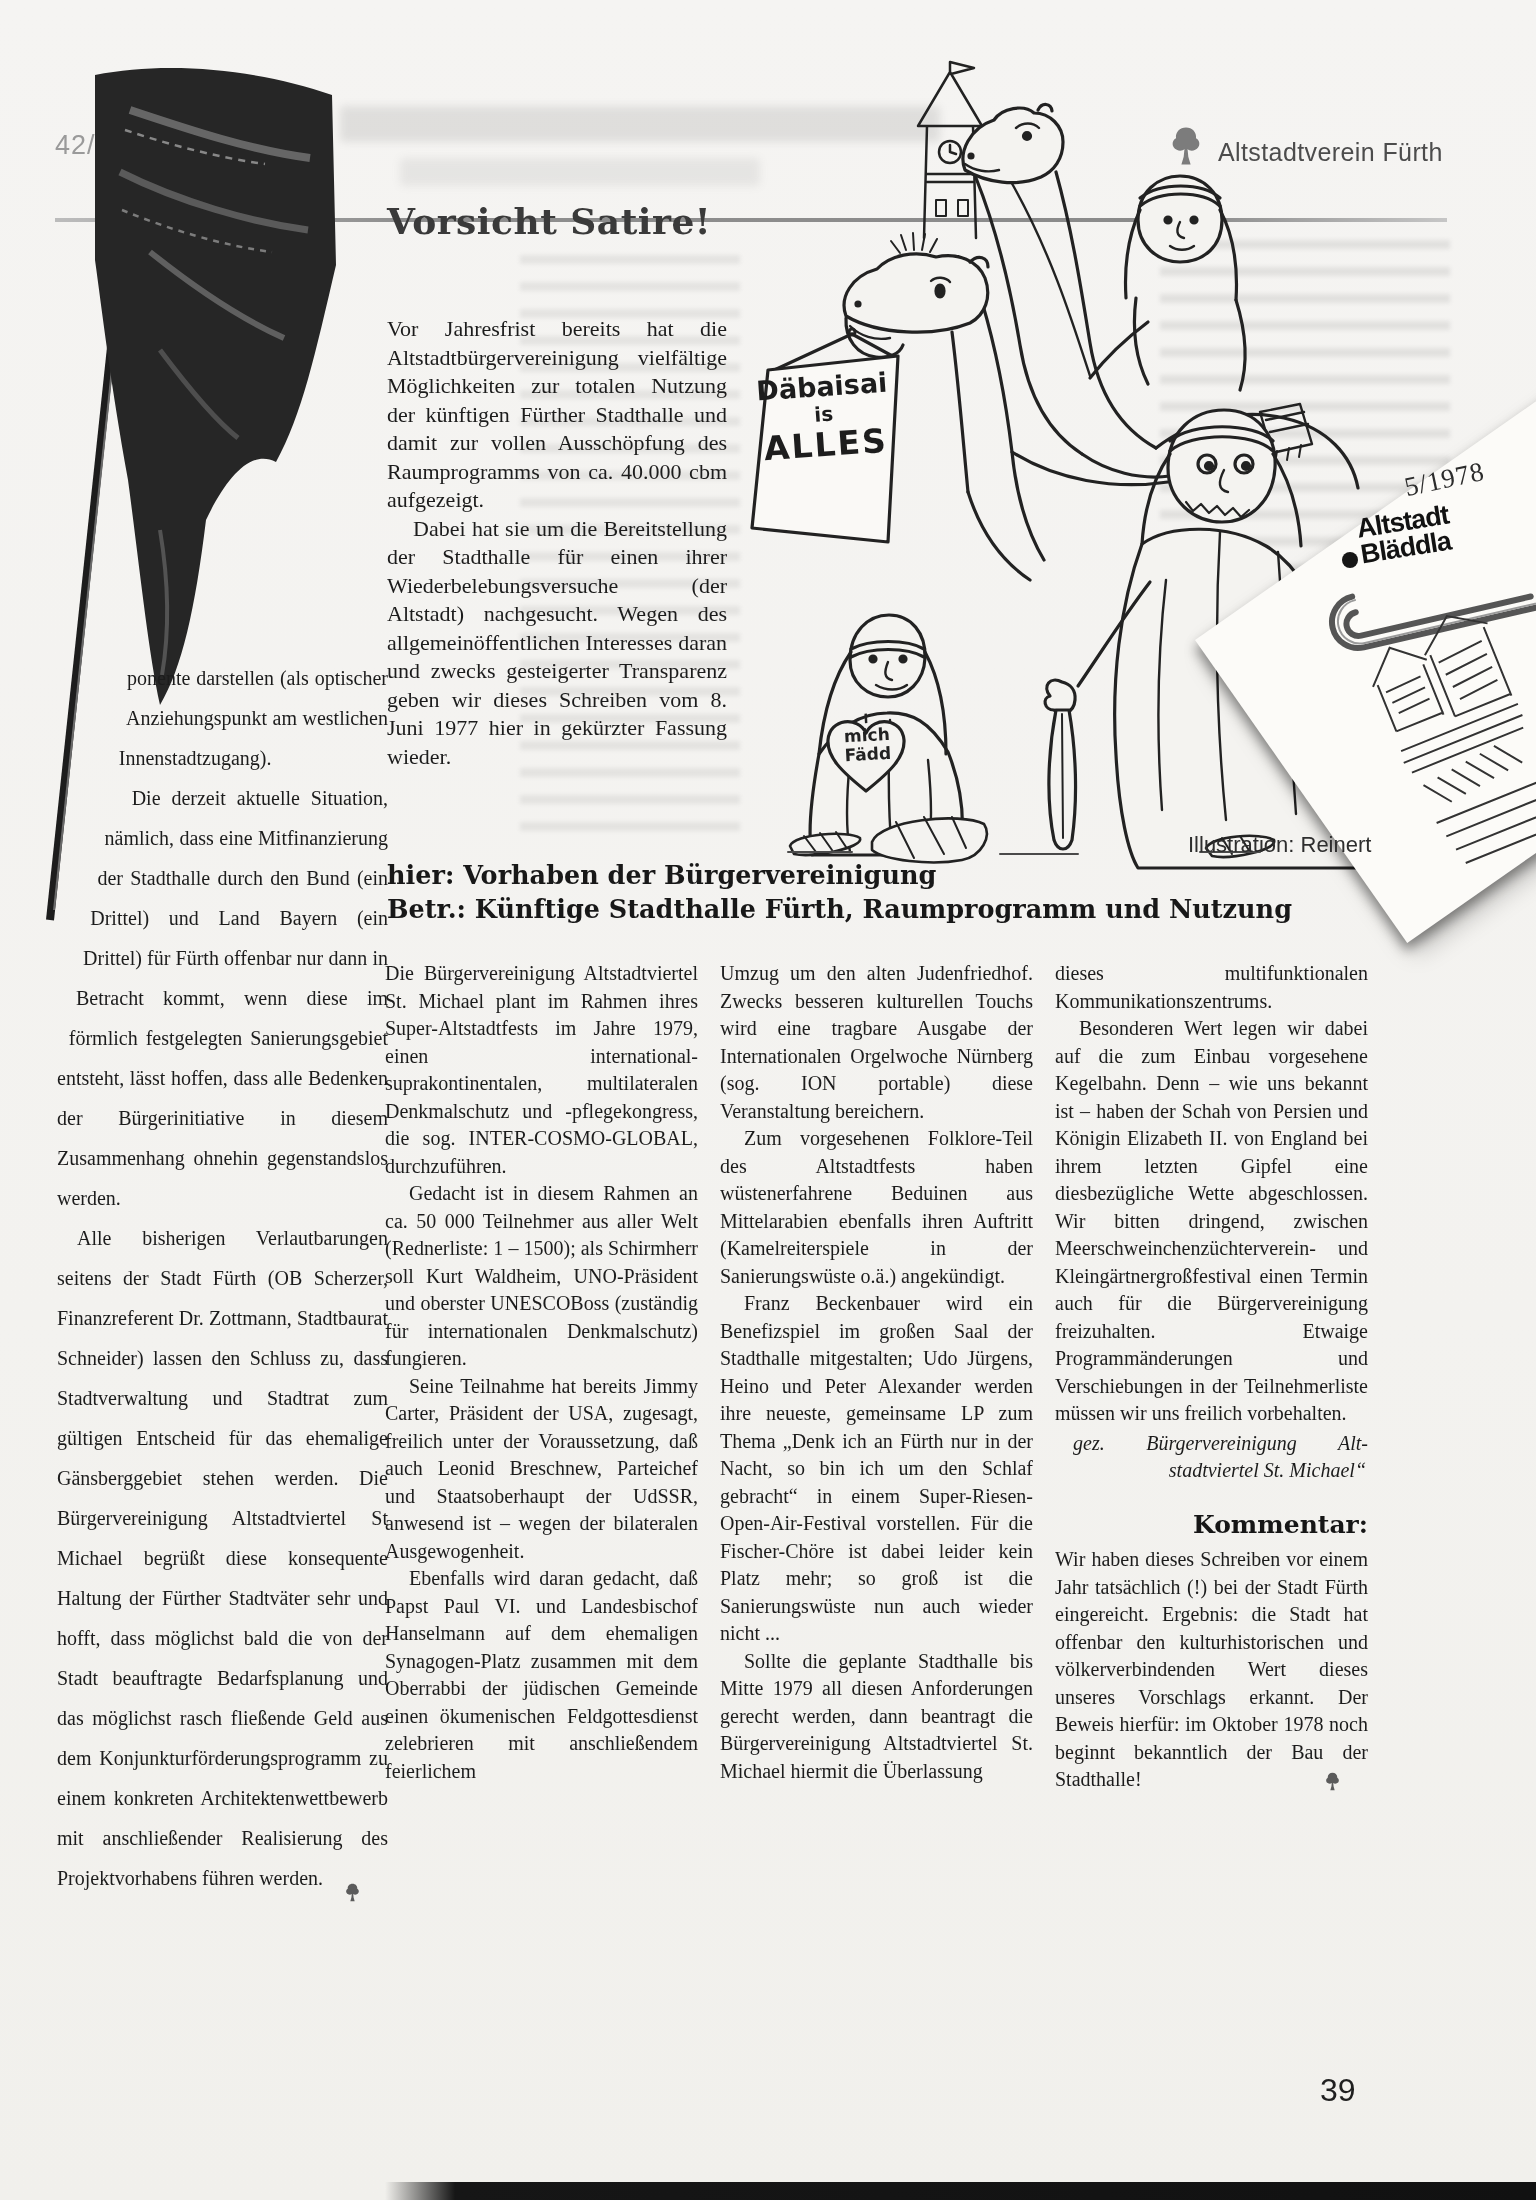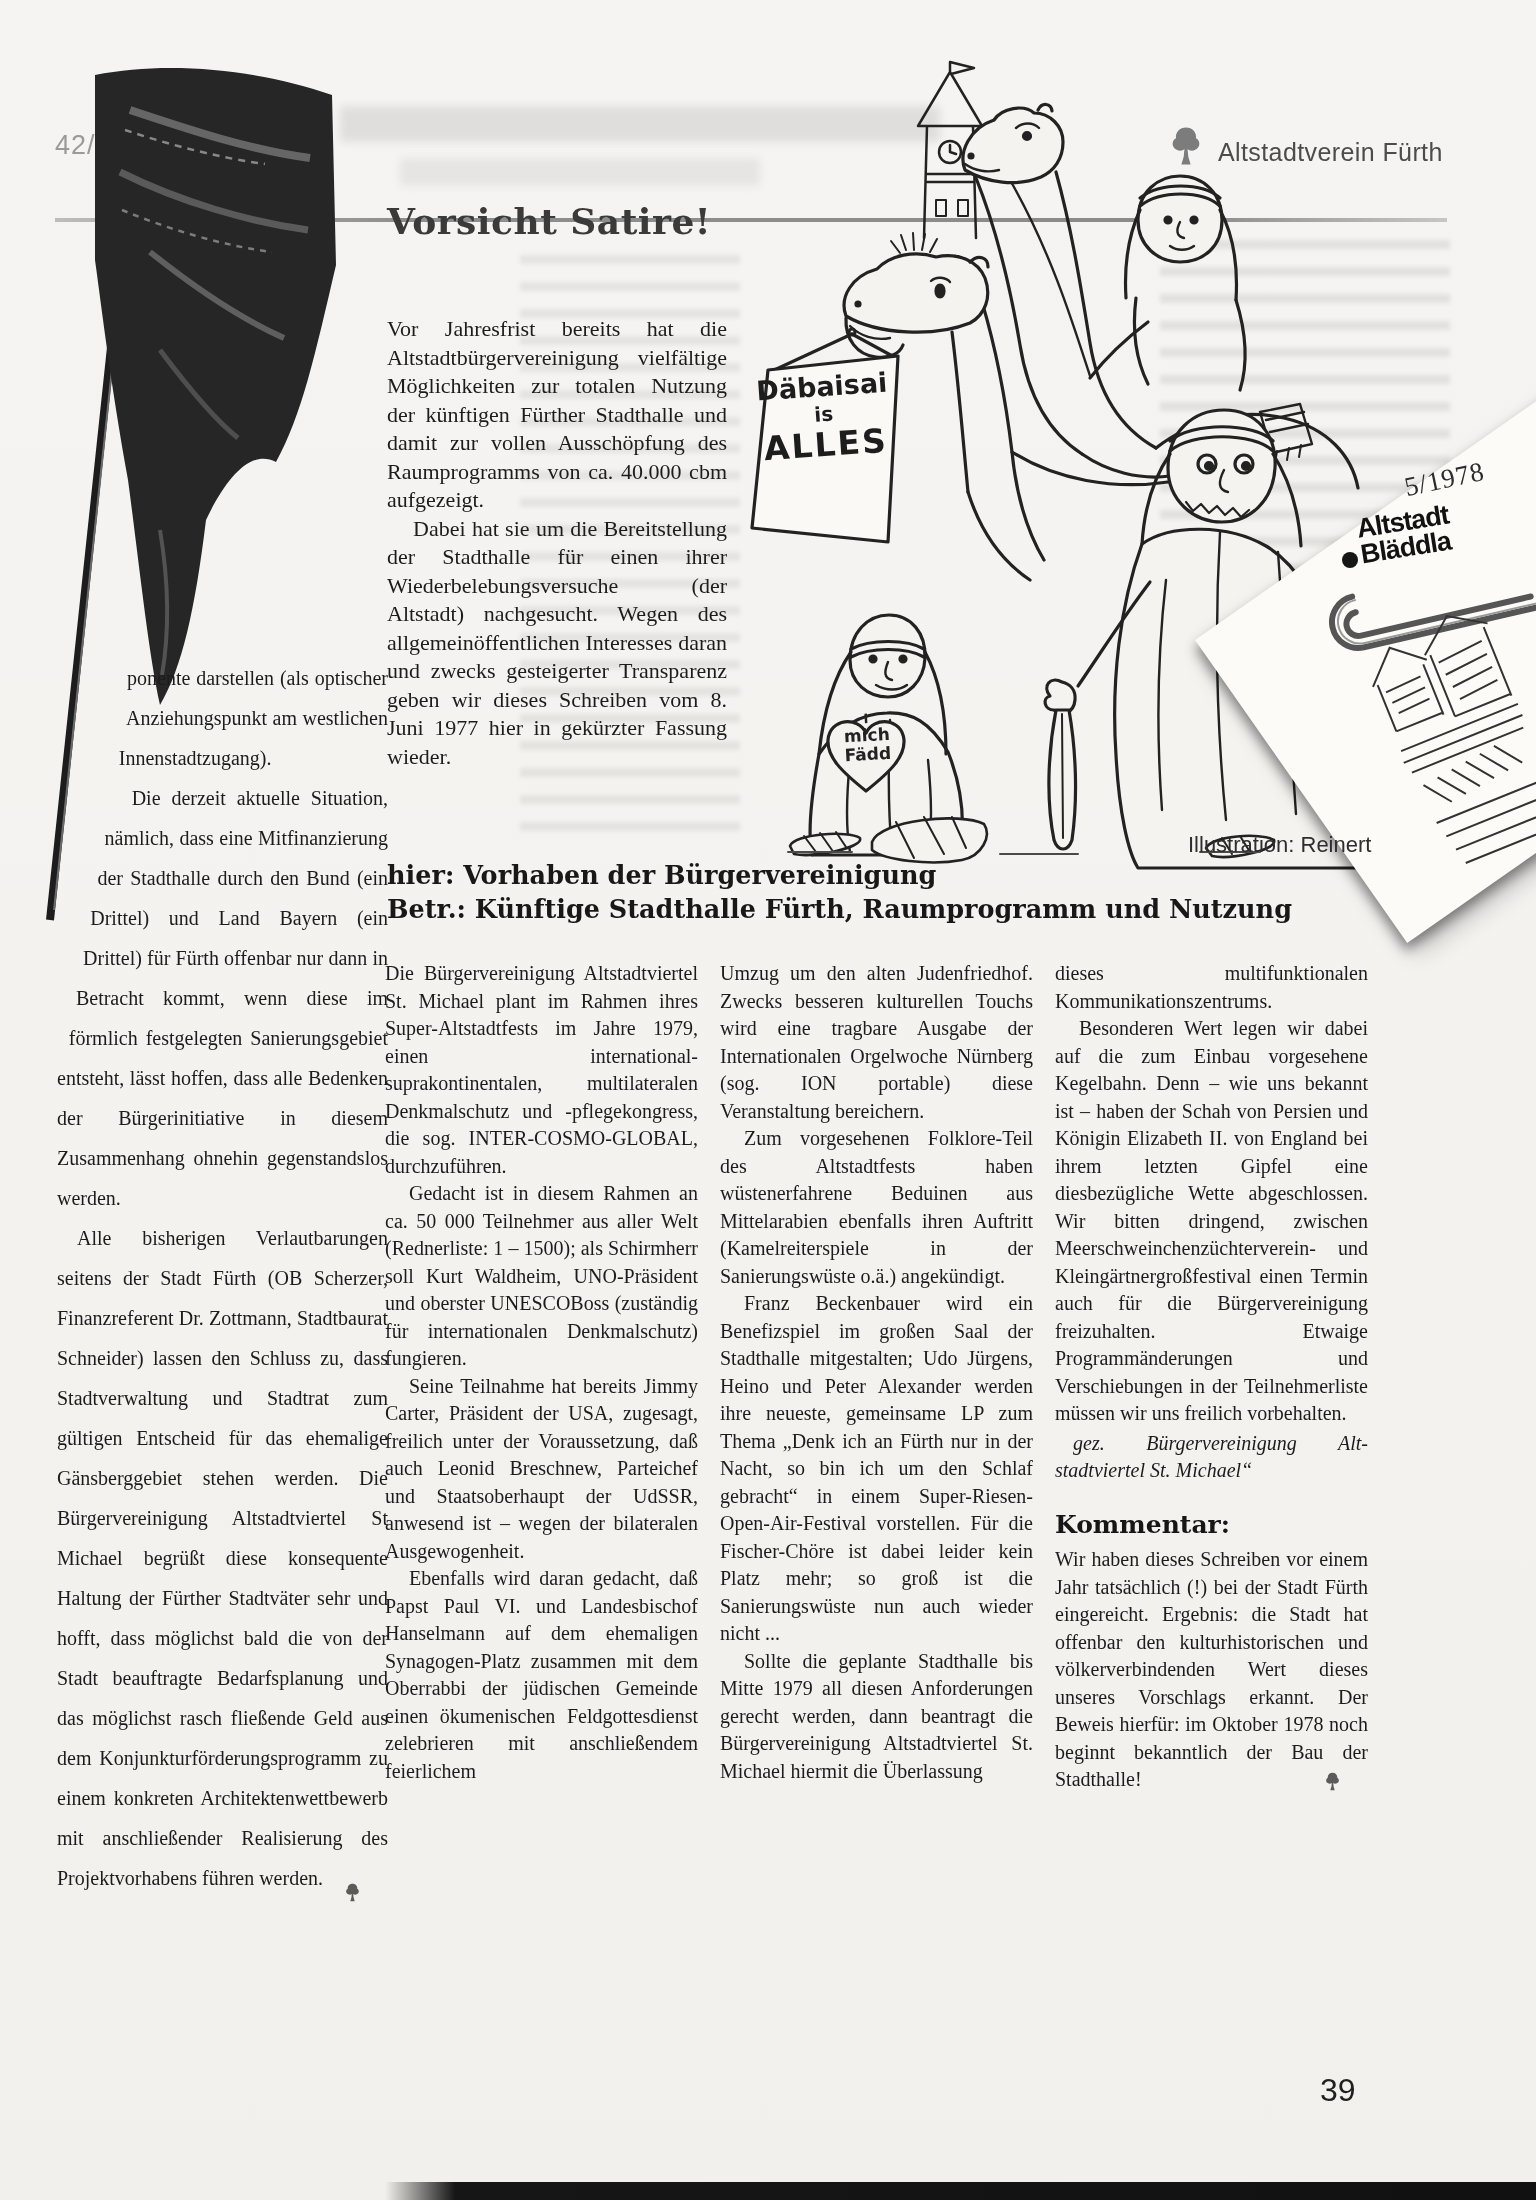--- a/index.html
+++ b/index.html
@@ -45,23 +45,23 @@
   .subject{left:387px;top:858px;width:1000px;font-family:"DejaVu Serif",serif;
     font-weight:bold;font-size:25.5px;line-height:34px;color:#181818;}
   
   .cols{left:385px;top:960px;width:983px;display:grid;
     grid-template-columns:313px 313px 313px;column-gap:22px;
     font-size:20px;line-height:27.5px;text-align:justify;hyphens:auto;}
   .cols p{margin:0;}
   .cols p.ind{text-indent:24px;}
   .sig{font-style:italic;margin-top:2px;}
   .sig-l1{text-align:justify;text-align-last:justify;padding-left:18px;}
-  .sig-l2{padding-right:2px;}
+  .sig-l2{text-align:right;padding-right:2px;}
   .comment-head{font-family:"DejaVu Serif",serif;font-weight:bold;font-size:25px;
-    margin:26px 0 8px 0 !important;color:#161616;text-align:left;}
+    margin:26px 0 8px 0 !important;color:#161616;text-align:right;}
   
   .cartoon{left:700px;top:60px;width:836px;height:810px;}
   .cartoon svg{width:100%;height:100%;}
   .flag-photo{left:10px;top:50px;width:340px;height:890px;}
   .sign-text{left:756px;top:372px;width:136px;transform:rotate(-4deg);
     text-align:center;font-family:"DejaVu Sans",sans-serif;font-weight:600;color:#1d1d1d;}
   .sign-l1{font-size:27px;line-height:30px;}
   .sign-l2{font-size:20px;line-height:24px;}
   .sign-l3{font-size:33px;line-height:38px;letter-spacing:2px;}
   .heart-text{left:828px;top:712px;width:78px;transform:rotate(-3deg);

